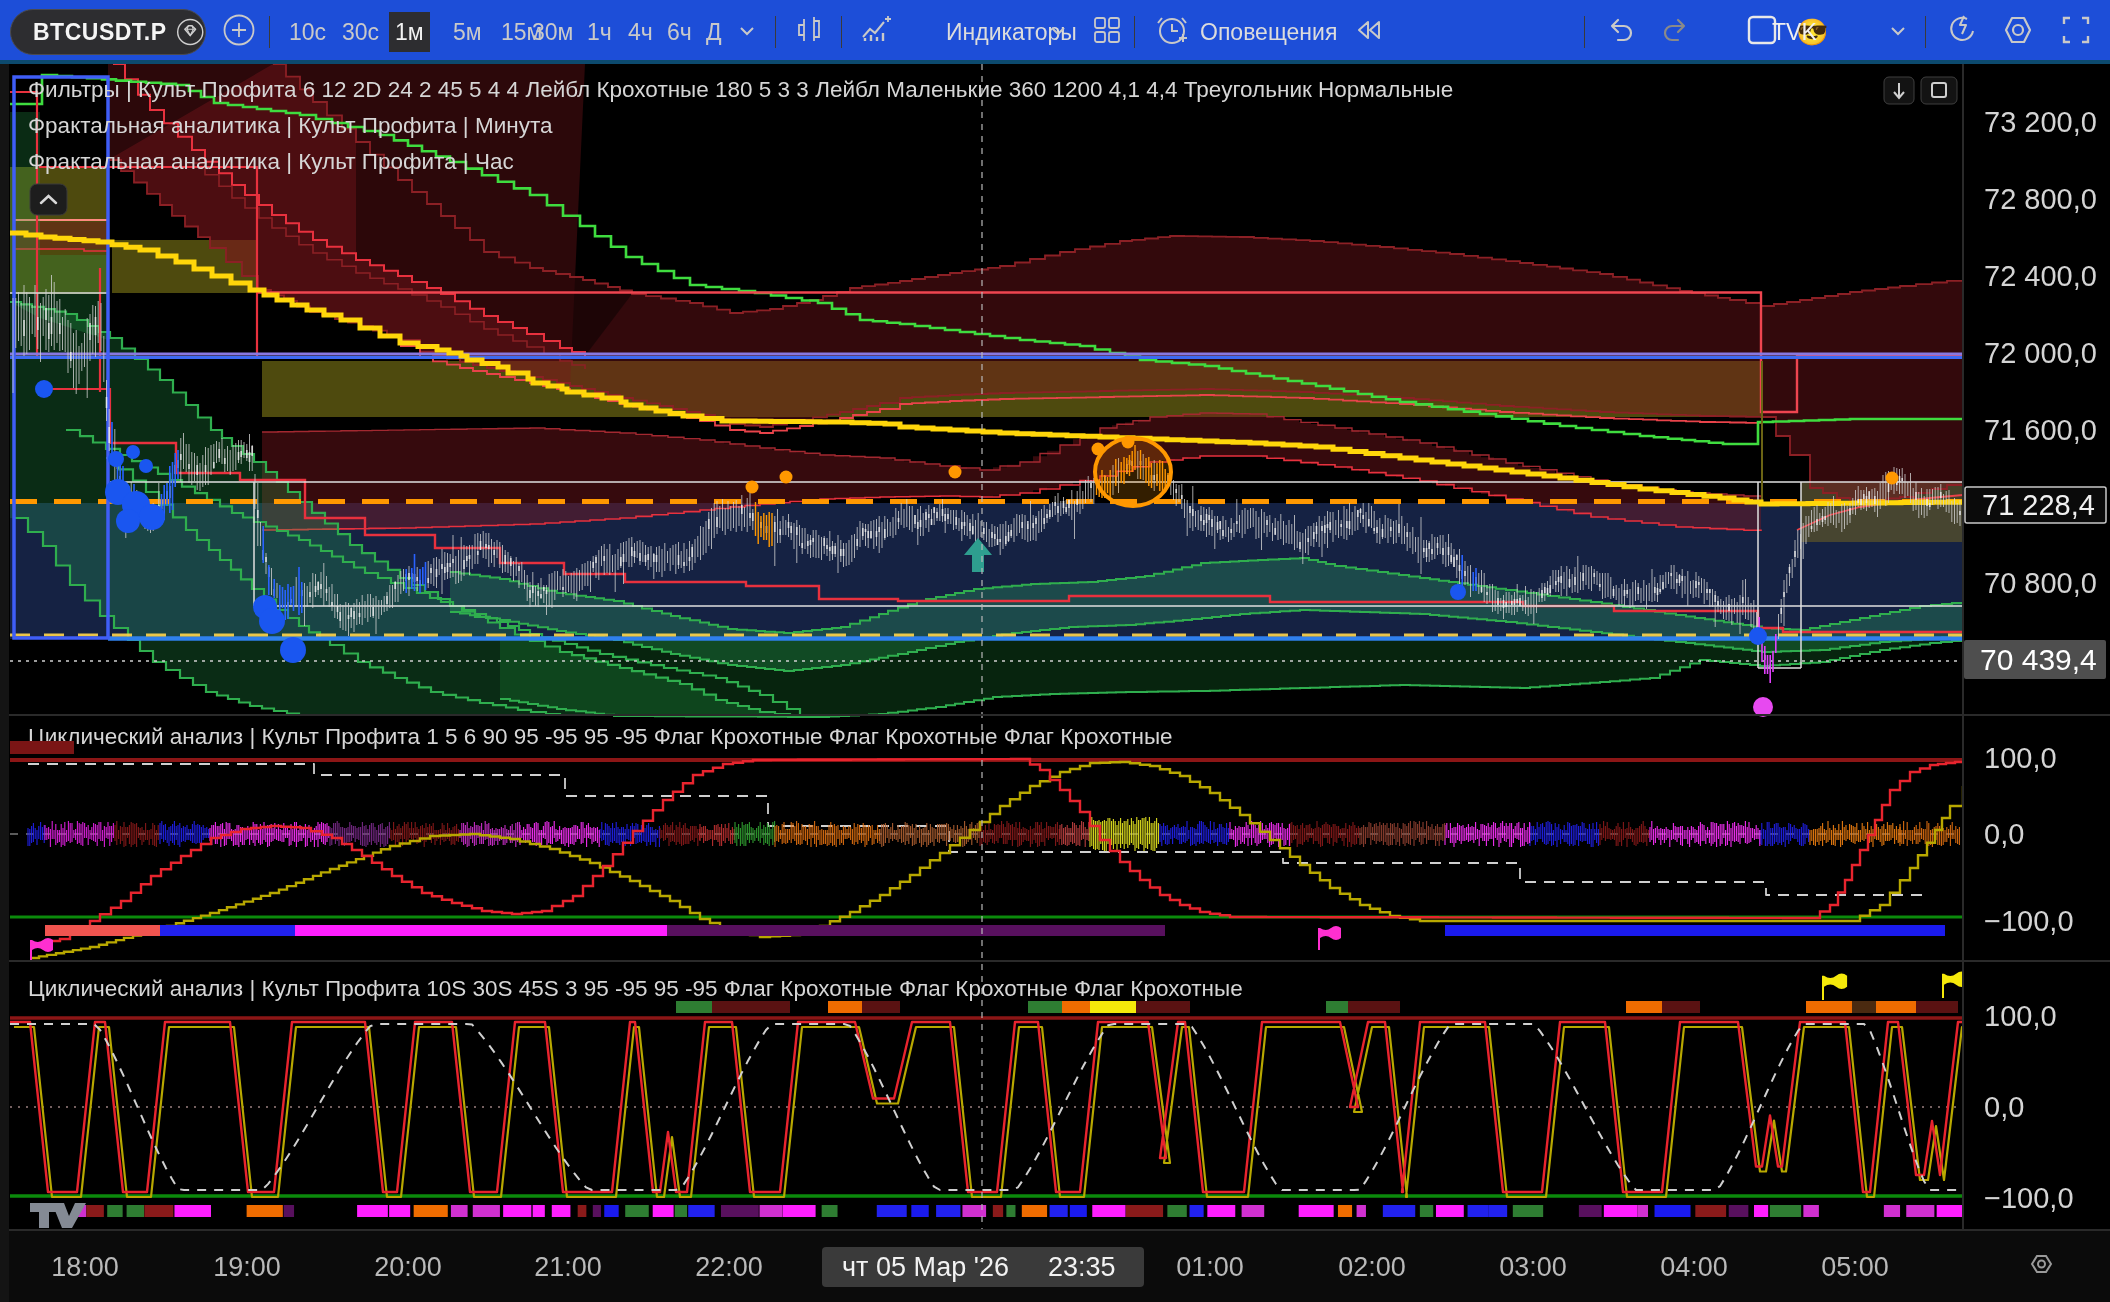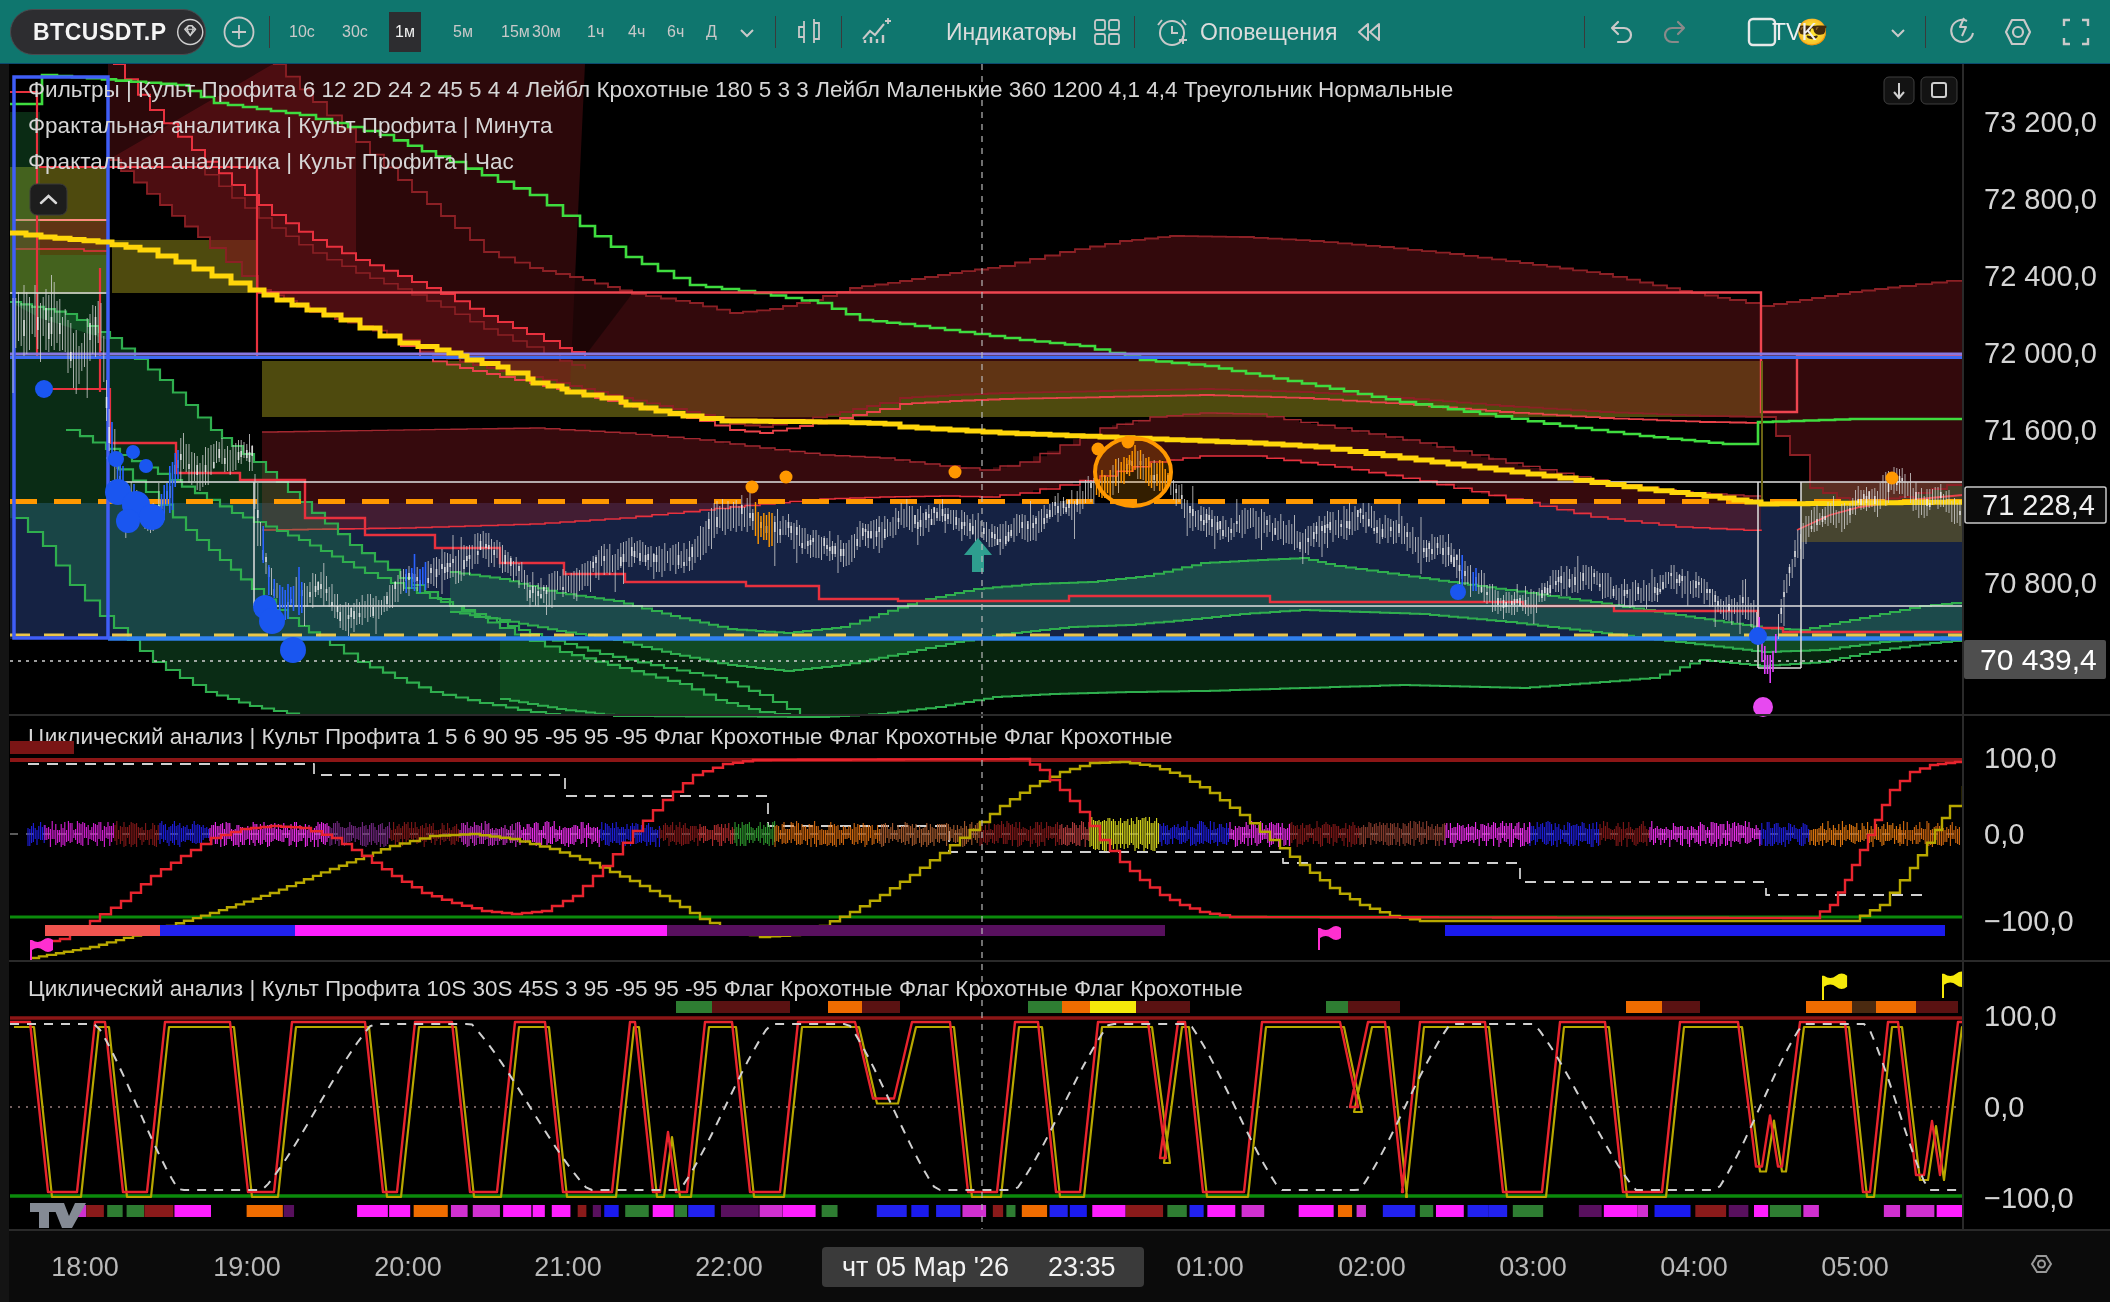--- a/index.html
+++ b/index.html
@@ -1,21 +1,21 @@
 <!DOCTYPE html>
 <html><head><meta charset="utf-8">
 <style>
   html,body{margin:0;padding:0;background:#000;width:2110px;height:1302px;overflow:hidden;}
   *{box-sizing:border-box;font-family:"Liberation Sans",sans-serif;}
   #page{position:relative;width:2110px;height:1302px;background:#000;}
-  #tb{position:absolute;left:0;top:0;width:2110px;height:64px;background:#0f766e;border-bottom:1px solid #0c4a6e;z-index:5;text-decoration:underline;}
+  #tb{position:absolute;left:0;top:0;width:2110px;height:64px;background:#1d4ed8;border-bottom:4px solid #0c4a6e;z-index:5;text-decoration:underline;}
   #tb .pill{position:absolute;left:10px;top:9px;width:196px;height:46px;background:#2d2d30;border:1px solid #4a4a4e;border-radius:23px;display:flex;align-items:center;}
   #tb .sym{color:#f5f5f5;font-size:23px;font-weight:bold;margin-left:22px;margin-right:8px;letter-spacing:0.5px;}
   #tb .sep{position:absolute;top:16px;width:1px;height:32px;background:#3a3a3a;}
-  #tb .tfb{position:absolute;top:0;height:64px;line-height:64px;font-size:16px;color:#c9c9c9;padding:0 6px;}
+  #tb .tfb{position:absolute;top:0;height:64px;line-height:64px;font-size:23px;color:#c9c9c9;padding:0 6px;}
   #tb .tfb.act{background:#2d2d30;border-radius:0;height:40px;line-height:40px;top:12px;color:#f2f2f2;}
   #tb .tlab{position:absolute;top:0;height:64px;line-height:64px;font-size:23px;color:#dcdcdc;margin-left:44px;}
   #tb .ic{position:absolute;top:50%;transform:translateY(-50%);}
   #tb .emoji{position:absolute;top:0;height:64px;line-height:64px;font-size:26px;}
   svg text{user-select:none}
 </style></head>
 <body>
 <div id="page">
 
 <div id="tb">

